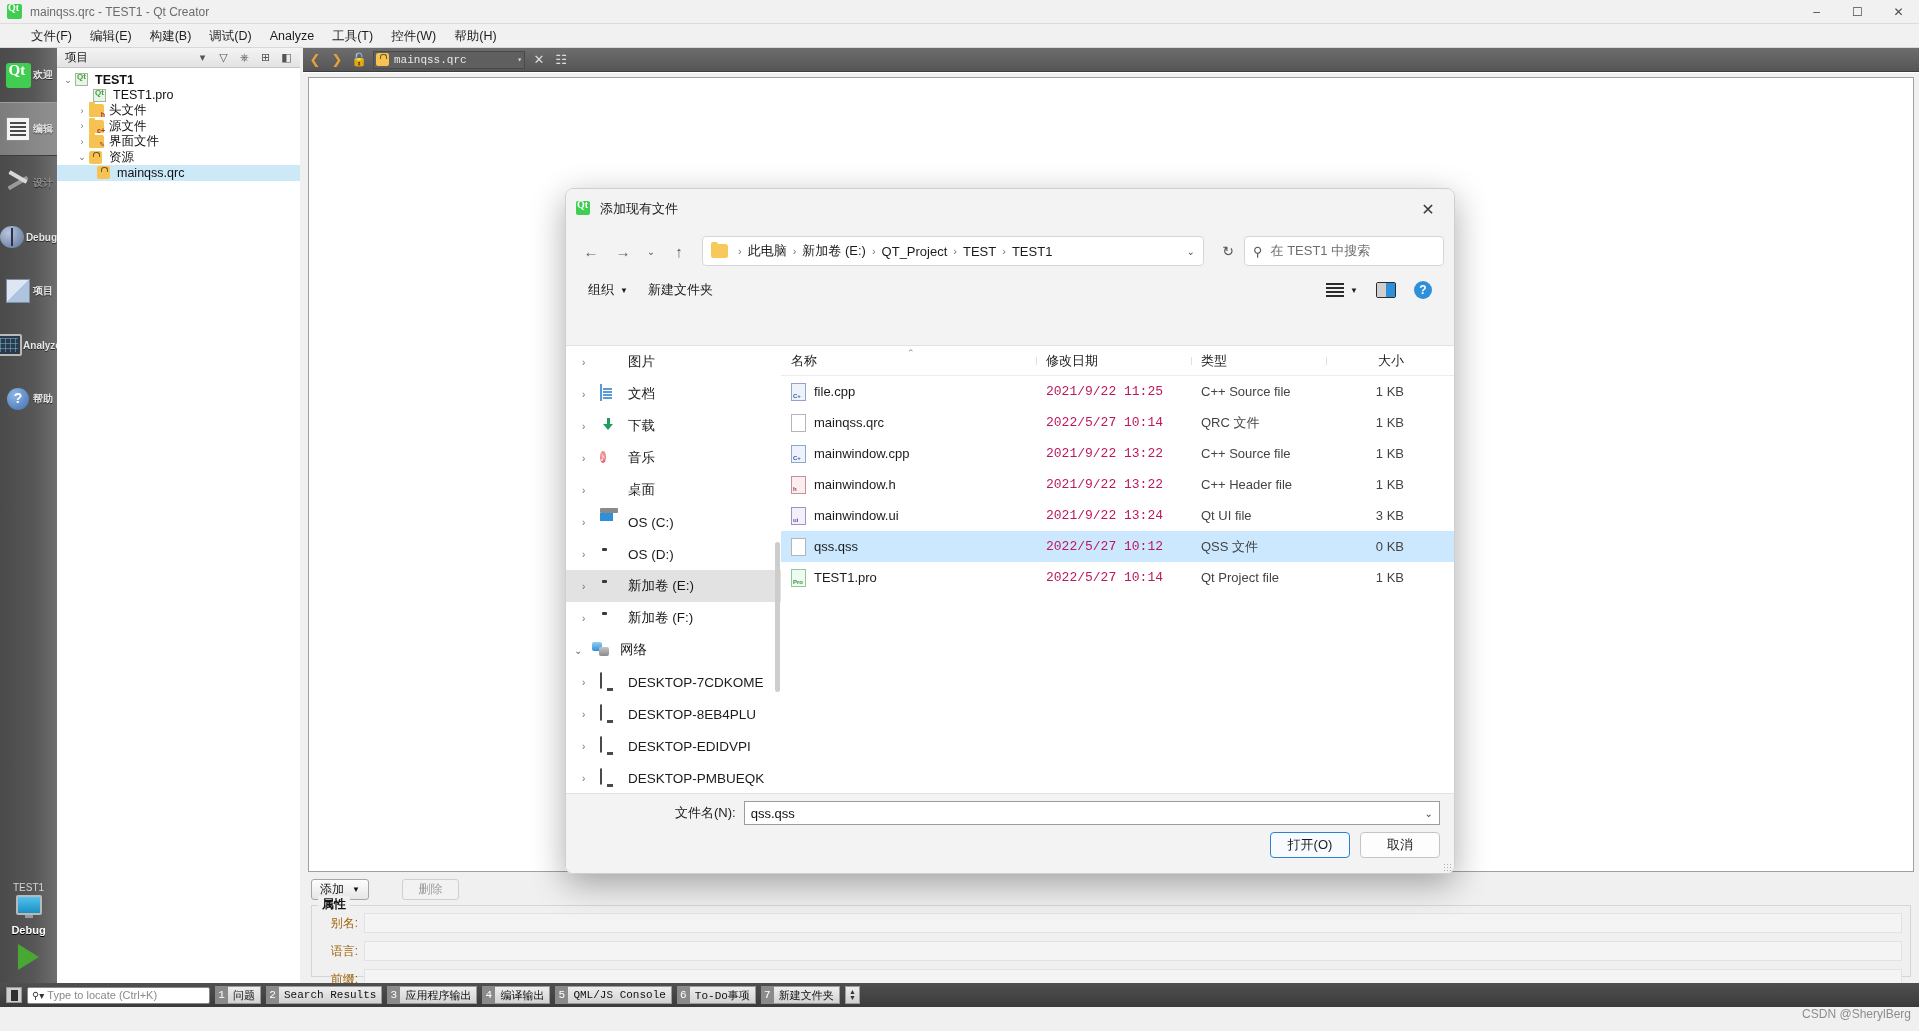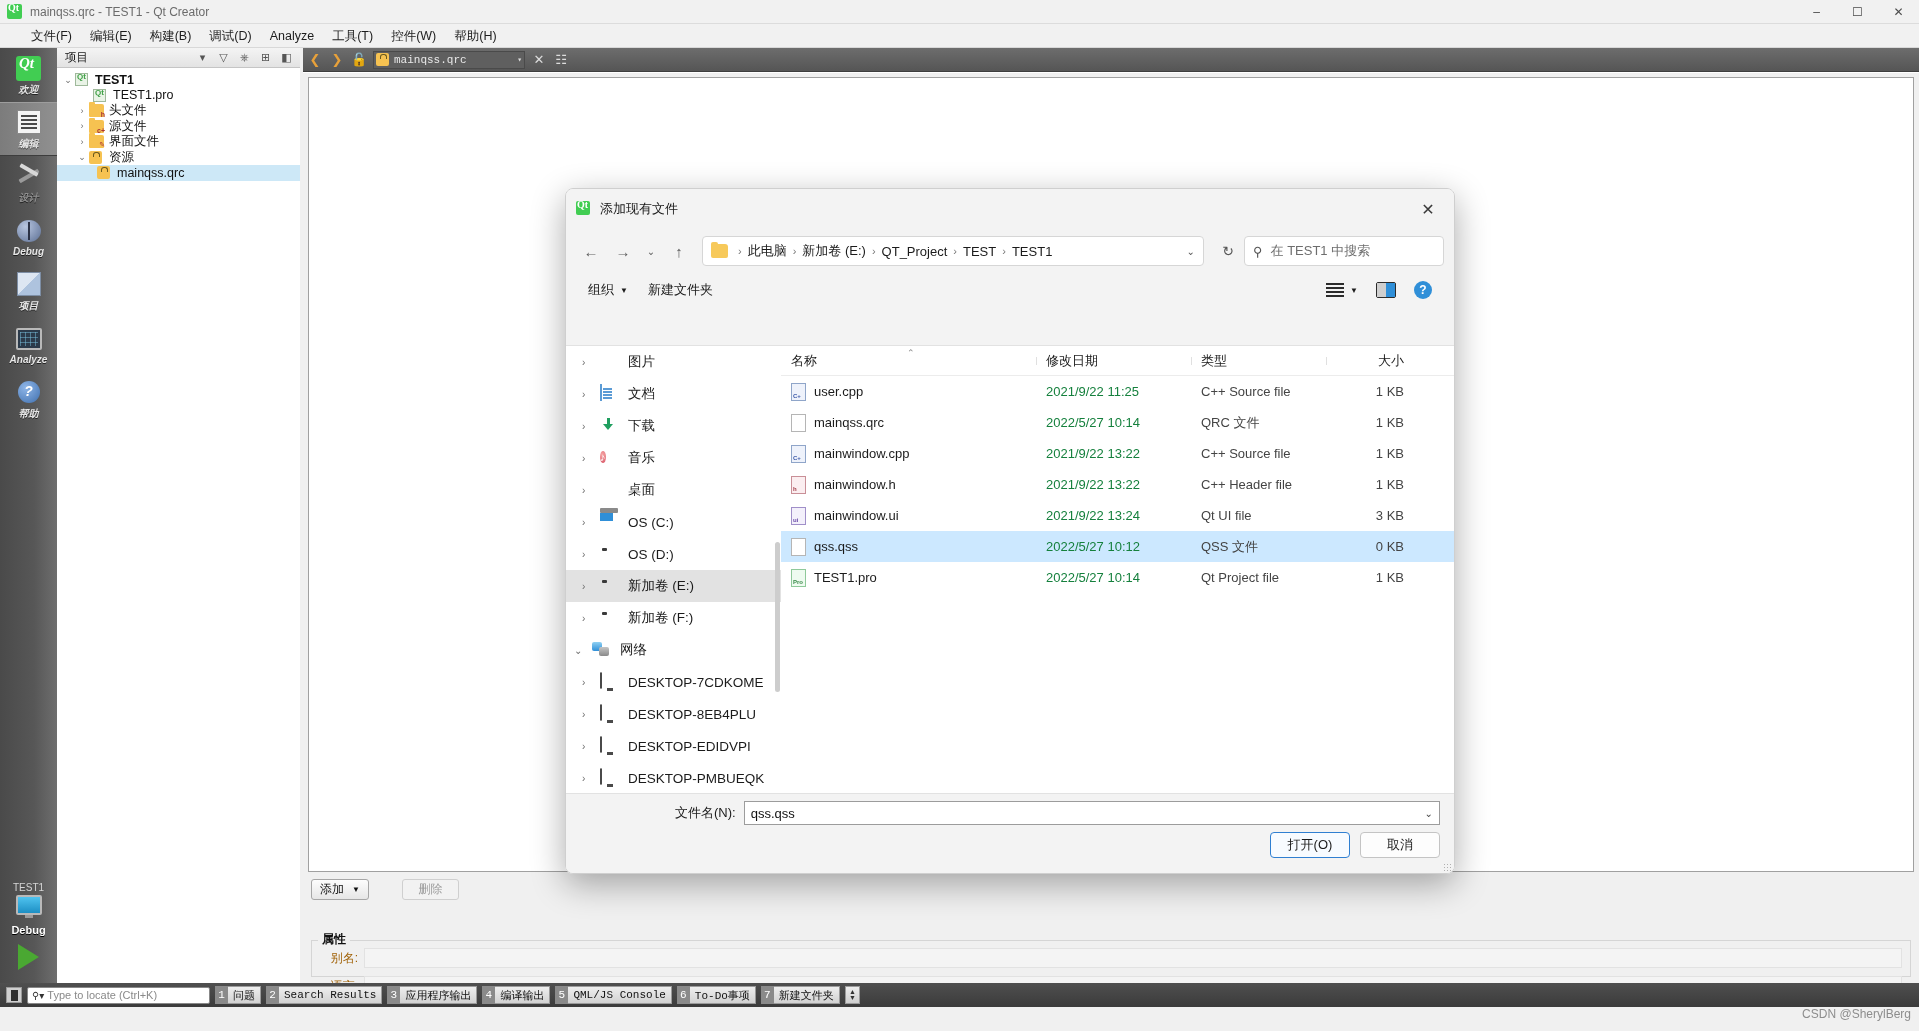--- a/index.html
+++ b/index.html
@@ -48,23 +48,23 @@
   .menu-item {
     padding: 2px 9px; font-size: 12.5px; color: #1d1d1d; line-height: 18px;
   }
 
   
   .modebar {
     position: absolute; left: 0; top: 48px; width: 57px; height: 935px;
     background: linear-gradient(to right, #4a4a4a 0%, #575757 60%, #6e6e6e 100%);
   }
   .mode {
-    width: 57px; height: 54px; display: flex; flex-direction: column;
+    width: 57px; height: 54px; display: flex; 
     align-items: center; justify-content: center; gap: 1px;
-    color: #e7e7e7; font-size: 10px; position: relative; font-style: italic;
+    color: #e7e7e7; font-size: 10px; position: relative;
   }
   .mode.active {
     background: linear-gradient(to right,#7c7c7c 0%, #909090 100%);
     border-top: 1px solid #9d9d9d; border-bottom: 1px solid #3d3d3d;
   }
   .mode.disabled { color: #8e8e8e; }
   .mode-label { font-size: 10px; letter-spacing: 0px; font-weight: bold;
     text-shadow: 0 1px 0 rgba(0,0,0,.6); }
   .mode-ico { width: 28px; height: 28px; position: relative; }
 
@@ -139,21 +139,21 @@
   .qrc-filelist { position:absolute; left:5px; top:4px; right:5px; height:795px; background:#fff; border:1px solid #a0a0a0; }
   .qrc-buttons { position:absolute; left:8px; top:806px; display:flex; gap:8px; }
   .qbtn {
     height:21px; min-width:57px; background:linear-gradient(#fdfdfd,#e6e6e6);
     border:1px solid #a6a6a6; border-radius:3px; font-size:12px; color:#111;
     display:flex; align-items:center; justify-content:center; gap:8px; padding:0 8px;
   }
   .qbtn.disabled { color:#9b9b9b; background:#f2f2f2; border-color:#cfcfcf;margin-left:25px;}
   .qbtn .caret { font-size:8px; }
   .groupbox { position:absolute; left:8px; top:832px; right:8px; bottom:6px;
-     border:1px solid #d5d5d5; border-top:none;margin-top:35px; }
+     border:1px solid #d5d5d5; border-top:none; }
   .gb-title { position:absolute; left:6px; top:-9px; background:#f0f0f0; padding:0 4px;
      font-size:12px; font-weight:bold; color:#111; }
   .gb-line { position:absolute; left:0; right:0; top:0; height:1px; background:#d5d5d5;}
   .form-row { display:flex; align-items:center; margin:8px 0 0 4px; }
   .form-label { width:42px; text-align:right; font-size:12px; color:#a16207; margin-right:6px; }
   .form-input { flex:1; height:20px; background:#f4f4f4; border:1px solid #e2e2e2; margin-right:8px; }
 
   
   .statusbar {
     position:absolute; left:0; top:983px; width:1919px; height:24px;
@@ -275,21 +275,21 @@
   .col-date{width:155px;}
   .col-type{width:135px;}
   .col-size{width:90px; text-align:right; padding-right:12px; padding-left:0;}
   .sort-caret{position:absolute;left:126px;top:-4px;font-size:9px;color:#888;}
   .frow {
     display:flex; align-items:center; height:31px; font-size:13px; color:#1b1b1b;
   }
   .frow.sel { background:#cce8ff; }
   .fc { padding-left:10px; display:flex; align-items:center; }
   .fc-name{width:255px; gap:8px;}
-  .fc-date{width:155px; color:#15803d;}
+  .fc-date{width:155px; color:#be185d;font-family:Liberation Mono, monospace;}
   .fc-type{width:135px; color:#444;}
   .fc-size{width:90px; justify-content:flex-end; padding-right:12px; padding-left:0; color:#444;}
   .file-ico{width:15px;height:18px;background:#fff;border:1px solid #b5b5b5;position:relative;flex:0 0 15px;}
   .file-ico.cpp{background:#eef2fb;border-color:#8fa5c9;}
   .file-ico.h{background:#fbeef0;border-color:#c98f97;}
   .file-ico.ui{background:#f3f0fb;border-color:#a08fc9;}
   .file-ico.pro{background:#eefbf0;border-color:#8fc99a;}
   .file-badge{position:absolute;left:1px;bottom:1px;font-size:6px;font-weight:bold;line-height:6px;}
 
   .dlg-bottom { position:absolute; left:0; top:604px; width:890px; height:82px; background:#f3f3f3;
@@ -665,21 +665,21 @@
           <div class="col col-date">修改日期</div>
           <div class="col col-type">类型</div>
           <div class="col col-size">大小</div>
         </div>
 
         <div class="frow">
           <div class="fc fc-name">
             <span class="file-ico cpp">
                 <span class="file-badge" style="color:#3a58a8">C+</span>
               </span>
-            <span>user.cpp</span>
+            <span>file.cpp</span>
           </div>
           <div class="fc fc-date">2021/9/22 11:25</div>
           <div class="fc fc-type">C++ Source file</div>
           <div class="fc fc-size">1 KB</div>
         </div>
         <div class="frow">
           <div class="fc fc-name">
             <span class="file-ico"></span>
             <span>mainqss.qrc</span>
           </div>

